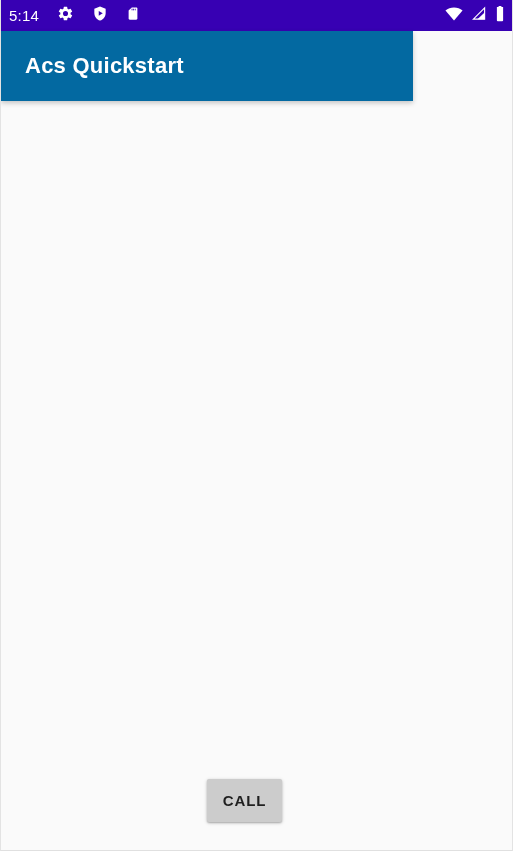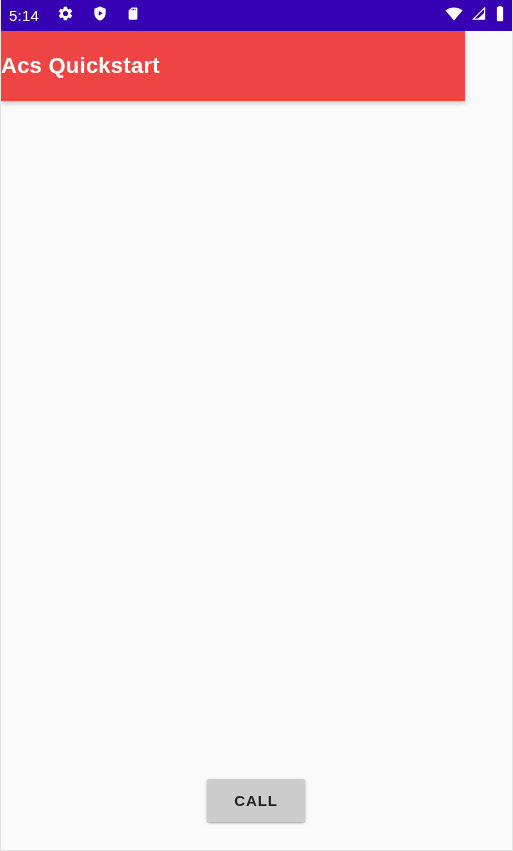--- a/index.html
+++ b/index.html
@@ -56,26 +56,27 @@
     font-weight: 400;
     letter-spacing: 0.2px;
     line-height: 1;
   }
   .sicon { display: block; }
 
   
   #app-bar {
     position: absolute;
     top: 31px; left: 0;
-    width: 464px;
+    width: 412px;
     height: 70px;
-    background: #ef4444;
-    display: flex;
-    align-items: center;
-    box-sizing: border-box;
+    background: #0369a1;
+    display: flex;
+    align-items: center;
+    box-sizing: border-box;
+    padding-left: 24px;
     box-shadow: 0 2px 5px rgba(0,0,0,0.22);
     z-index: 5;
   }
   #app-bar-title {
     color: #ffffff;
     font-size: 22px;
     font-weight: bold;
     letter-spacing: 0.25px;
   }
 
@@ -111,21 +112,21 @@
     padding: 0 0 4px 1px;
     letter-spacing: 0.1px;
   }
   #phone-input::placeholder { color: #8b8b8b; opacity: 1; }
 
   
   #call-button {
     position: absolute;
     left: 206px;
     top: 678px;      
-    width: 98px;
+    width: 75px;
     height: 43px;
     background: #cccccc;
     border: none;
     border-radius: 2px;
     box-shadow: 0 1px 2px rgba(0,0,0,0.26), 0 1px 4px rgba(0,0,0,0.14);
     color: #1f1f1f;
     font-family: "Liberation Sans", sans-serif;
     font-size: 15px;
     font-weight: bold;
     letter-spacing: 0.9px;

